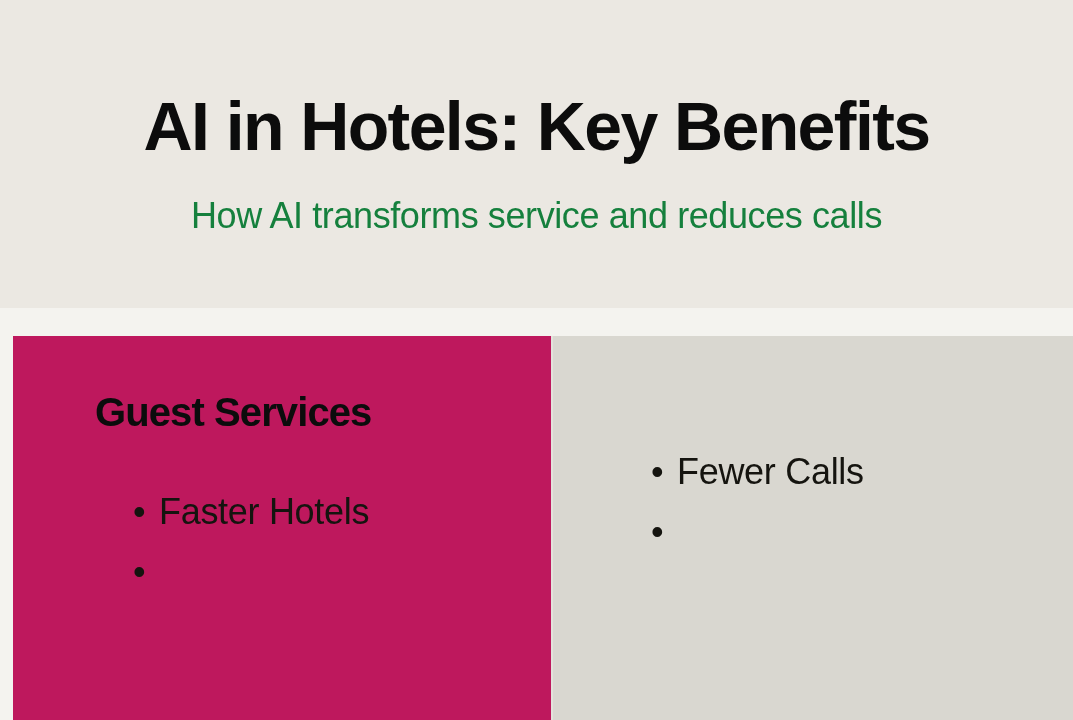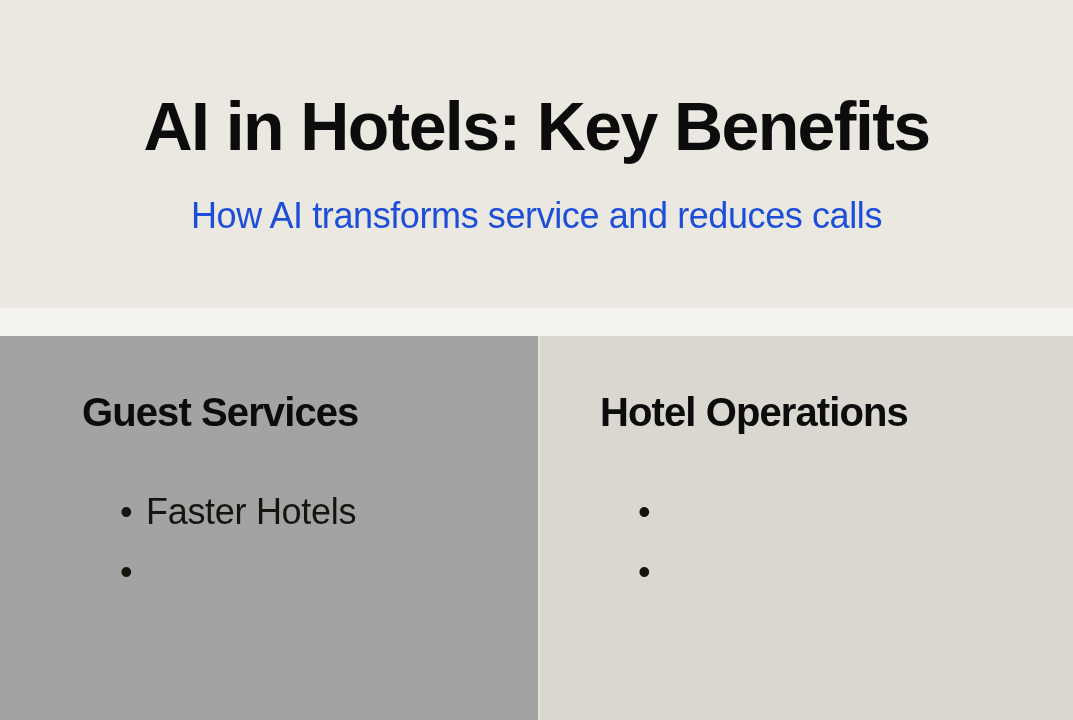--- a/index.html
+++ b/index.html
@@ -43,21 +43,21 @@
     color: #0C0C0C;
     margin: 0;
     white-space: nowrap;
     text-align: center;
   }
   #slide-subtitle {
     font-size: 36px;
     font-weight: 400;
     letter-spacing: -0.4px;
     line-height: 1;
-    color: #1d4ed8;
+    color: #15803d;
     margin: 0;
     padding-top: 38px;
     white-space: nowrap;
     text-align: center;
   }
   
   #panels {
     flex: 1 1 auto;
     display: flex;
     flex-direction: row;
@@ -66,23 +66,24 @@
   }
   .panel {
     box-sizing: border-box;
     position: relative;
     min-height: 0;
     padding-top: 56px;
   }
   #panel-guest-services {
     flex: 0 0 538px;
     width: 538px;
-    background: #a3a3a3;
+    background: #be185d;
     padding-left: 82px;
     padding-right: 24px;
+    margin-left: 13px;
   }
   #panel-hotel-operations {
     flex: 1 1 auto;
     background: #D9D7D0;
     padding-left: 60px;
     padding-right: 24px;
     border-left: 2px solid #E4E2DC;
   }
   .panel-heading {
     font-size: 40px;
@@ -143,24 +144,24 @@
           <span class="bullet-dot">•</span>
           <span class="bullet-text">Faster Hotels</span>
         </li>
         <li class="bullet-item">
           <span class="bullet-dot">•</span>
         </li>
       </ul>
     </div>
 
     <div class="panel" id="panel-hotel-operations">
-      <h2 class="panel-heading">Hotel Operations</h2>
       <ul class="bullet-list">
         <li class="bullet-item">
           <span class="bullet-dot">•</span>
+          <span class="bullet-text">Fewer Calls</span>
         </li>
         <li class="bullet-item">
           <span class="bullet-dot">•</span>
         </li>
       </ul>
     </div>
 
   </div>
 </div>
 

